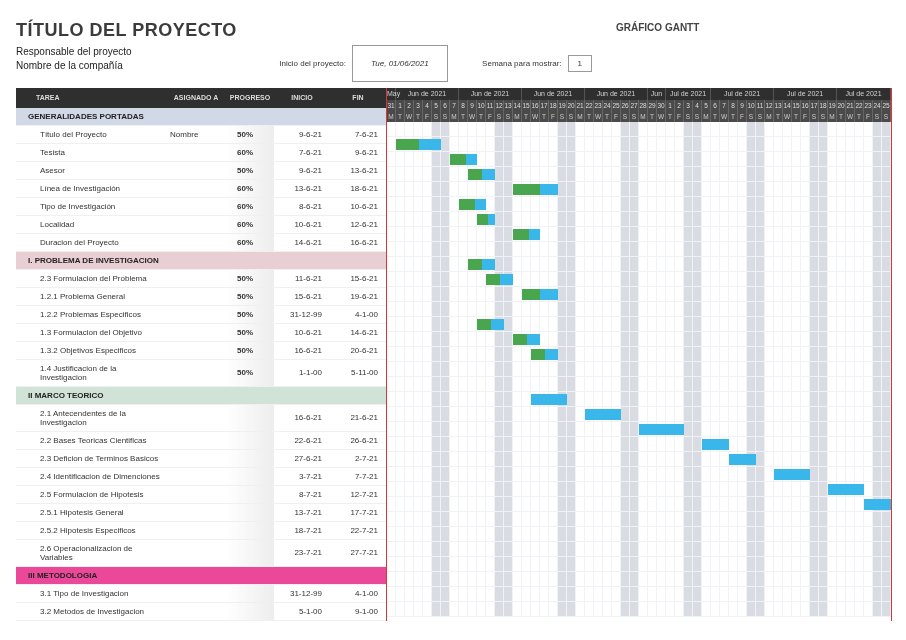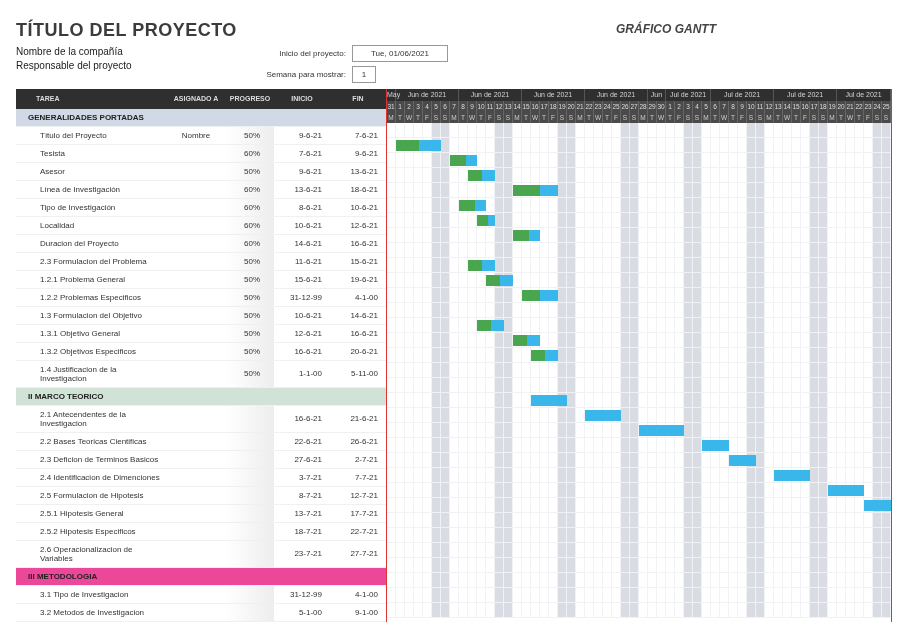--- a/index.html
+++ b/index.html
@@ -2,28 +2,28 @@
 <html><head>
 <meta charset="utf-8">
 <style>
   * { box-sizing: border-box; margin: 0; padding: 0; }
   body { font-family: -apple-system, Helvetica, Arial, sans-serif; font-size: 8px; color: #333; background: #fff; width: 906px; }
   
   .page { position: relative; width: 906px; padding: 20px 16px 24px 16px; }
   
   .hdr-row { display: flex; align-items: flex-start; margin-bottom: 4px; }
   .title { font-size: 18px; font-weight: 700; color: #3b3b3b; letter-spacing: 0.5px; flex: 0 0 260px; }
-  .chart-label { font-size: 12px; font-weight: 600; color: #444; margin-left: 340px; margin-top: 2px; font-style: italic; }
+  .chart-label { font-size: 10px; font-weight: 600; color: #444; margin-left: 340px; margin-top: 2px; }
   
   .subhdr { display: flex; align-items: flex-start; }
   .company-block { flex: 0 0 200px; font-size: 10px; color: #222; line-height: 1.35; font-weight: 500; }
-  .start-block { margin-left: 20px; display: flex; flex-direction: column; gap: 4px; }
+  .start-block { margin-left: 20px; display: flex; flex-direction: row; gap: 4px; }
   .start-row { display: flex; align-items: center; gap: 6px; }
   .start-row label { font-size: 8px; color: #333; text-align: right; width: 110px; }
-  .date-box { border: 1px solid #999; padding: 3px 18px; font-size: 8px; background: #fff; }
+  .date-box { border: 1px solid #999; padding: 13px 18px; font-size: 8px; background: #fff; font-style: italic; }
   .week-box { border: 1px solid #999; padding: 3px 8px; width: 24px; text-align: center; font-size: 8px; background: #fff; margin-left: 0; }
   
   .main { display: flex; margin-top: 6px; }
   .left-table { flex: 0 0 370px; }
   .gantt { flex: 1 1 auto; position: relative; border-left: 1px solid #d33; border-right: 1px solid #d33; background: #fff; }
   
   
   table.tasks { width: 100%; border-collapse: collapse; table-layout: fixed; }
   table.tasks th { background: #2f2f2f; color: #ddd; font-size: 7px; font-weight: 600; padding: 6px 3px; text-align: center; line-height: 1.1; }
   table.tasks th.task-col { text-align: left; padding-left: 20px; }
@@ -33,22 +33,22 @@
   col.c-ini  { width: 56px; }
   col.c-fin  { width: 56px; }
   
   table.tasks tr.section td { background: #d1d8e6; font-weight: 700; font-size: 8px; color: #222; padding: 4px 24px 4px 12px; }
   table.tasks tr.section.pink td { background: #e9cfd3; }
   table.tasks tr.section.green td { background: #d0e3d6; }
   table.tasks tr.section.lav td { background: #ec4899; }
   
   table.tasks td { font-size: 8px; color: #333; padding: 4px 4px; border-bottom: 1px solid #eef0f3; }
   table.tasks td.c-task { padding-left: 24px; }
-  table.tasks td.c-asig { text-align: center; }
-  table.tasks td.c-prog { text-align: right; padding-right: 14px; background: linear-gradient(to right, rgba(255,255,255,0.0), rgba(210,210,210,0.4)); }
+  table.tasks td.c-asig { }
+  table.tasks td.c-prog { text-align: center; padding-right: 14px; background: linear-gradient(to right, rgba(255,255,255,0.0), rgba(210,210,210,0.4)); font-weight: bold; }
   table.tasks td.c-ini, table.tasks td.c-fin { text-align: right; padding-right: 8px; }
   
   
   .g-head { display: flex; flex-direction: column; }
   .g-months { display: flex; height: 12px; background: #2f2f2f; }
   .g-month { flex: 0 0 auto; border-right: 1px solid #555; color: #cfd2d6; font-size: 7px; text-align: center; line-height: 12px; }
   .g-days { display: flex; height: 11px; background: #4a4a4a; }
   .g-day { width: 9px; flex: 0 0 9px; text-align: center; color: #ddd; font-size: 6.5px; line-height: 11px; border-right: 1px solid #666; }
   .g-dow-row { display: flex; height: 11px; background: #4a4a4a; }
   .g-dow { width: 9px; flex: 0 0 9px; text-align: center; color: #ccc; font-size: 6.5px; line-height: 11px; border-right: 1px solid #666; }
@@ -67,22 +67,22 @@
 </head>
 <body>
 
 <div class="page">
   <div class="hdr-row">
     <div class="title">TÍTULO DEL PROYECTO</div>
     <div class="chart-label">GRÁFICO GANTT</div>
   </div>
   <div class="subhdr">
     <div class="company-block">
+      <div>Responsable del proyecto</div>
       <div>Nombre de la compañía</div>
-      <div>Responsable del proyecto</div>
     </div>
     <div class="start-block">
       <div class="start-row">
         <label>Inicio del proyecto:</label>
         <div class="date-box">Tue, 01/06/2021</div>
       </div>
       <div class="start-row">
         <label>Semana para mostrar:</label>
         <div class="week-box">1</div>
       </div>
@@ -154,20 +154,23 @@
               <td class="c-ini">10-6-21</td>
               <td class="c-fin">12-6-21</td>
             </tr>
             <tr>
               <td class="c-task">Duracion del Proyecto</td>
               <td class="c-asig"></td>
               <td class="c-prog">60%</td>
               <td class="c-ini">14-6-21</td>
               <td class="c-fin">16-6-21</td>
             </tr>
+            <tr class="section pink">
+              <td colspan="5">I. PROBLEMA DE INVESTIGACION</td>
+            </tr>
             <tr>
               <td class="c-task">2.3 Formulacion del Problema</td>
               <td class="c-asig"></td>
               <td class="c-prog">50%</td>
               <td class="c-ini">11-6-21</td>
               <td class="c-fin">15-6-21</td>
             </tr>
             <tr>
               <td class="c-task">1.2.1 Problema General</td>
               <td class="c-asig"></td>
@@ -181,27 +184,20 @@
               <td class="c-prog">50%</td>
               <td class="c-ini">31-12-99</td>
               <td class="c-fin">4-1-00</td>
             </tr>
             <tr>
               <td class="c-task">1.3 Formulacion del Objetivo</td>
               <td class="c-asig"></td>
               <td class="c-prog">50%</td>
               <td class="c-ini">10-6-21</td>
               <td class="c-fin">14-6-21</td>
-            </tr>
-            <tr>
-              <td class="c-task">1.3.1 Objetivo General</td>
-              <td class="c-asig"></td>
-              <td class="c-prog">50%</td>
-              <td class="c-ini">12-6-21</td>
-              <td class="c-fin">16-6-21</td>
             </tr>
             <tr>
               <td class="c-task">1.3.2  Objetivos Especificos</td>
               <td class="c-asig"></td>
               <td class="c-prog">50%</td>
               <td class="c-ini">16-6-21</td>
               <td class="c-fin">20-6-21</td>
             </tr>
             <tr>
               <td class="c-task">1.4  Justificacion de la Investigacion</td>

